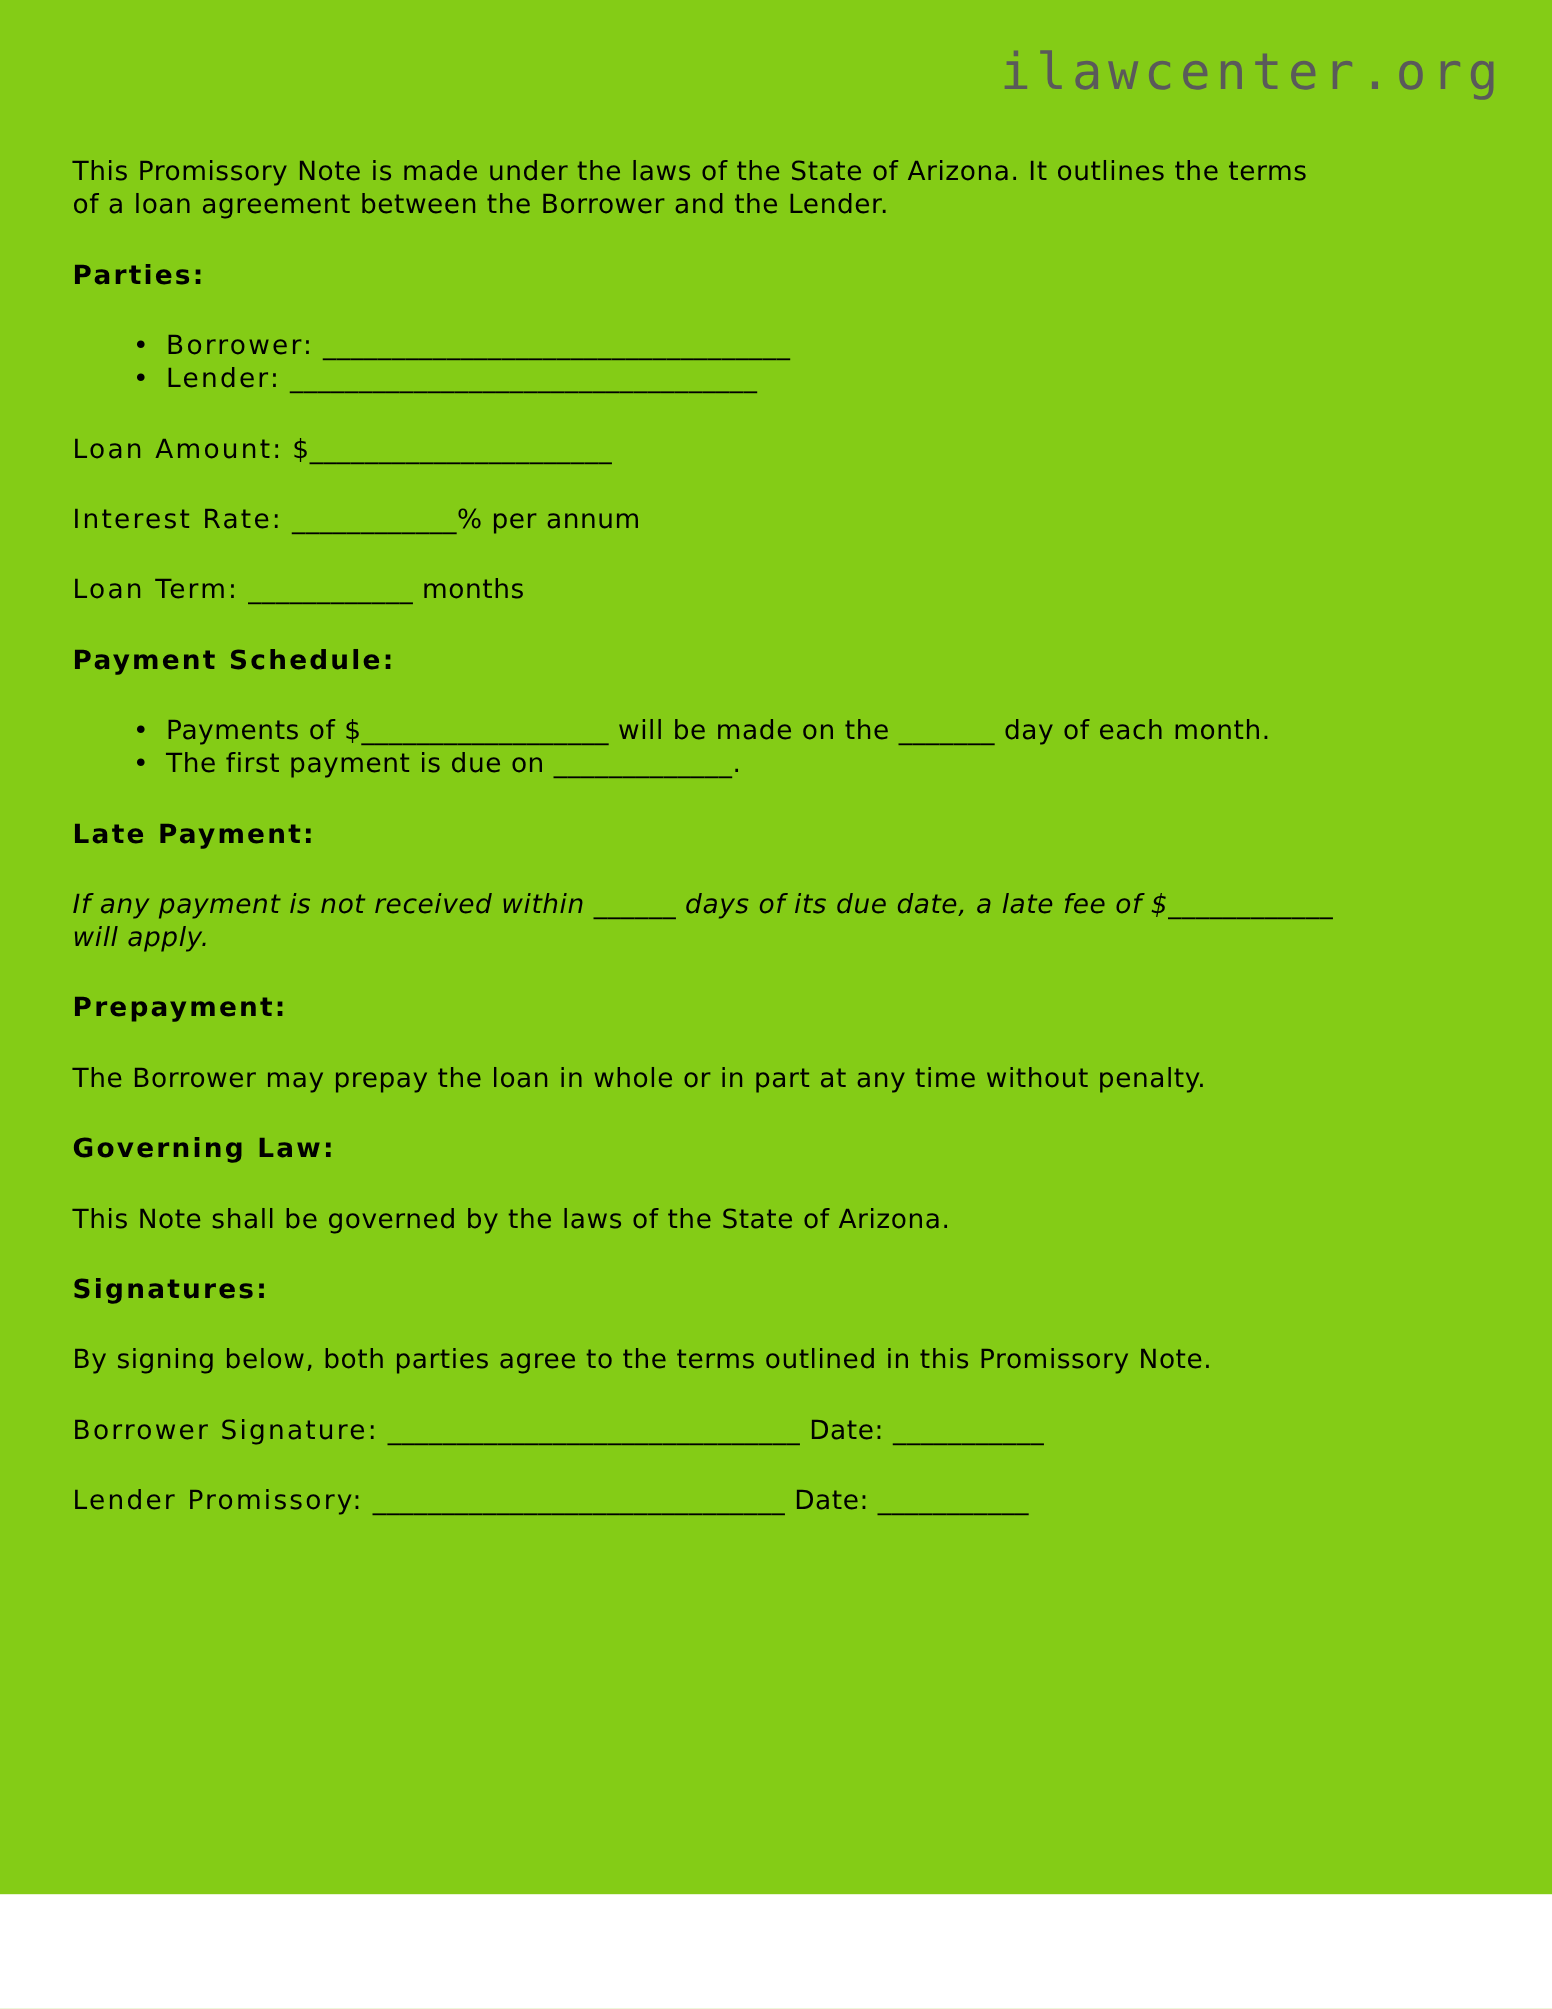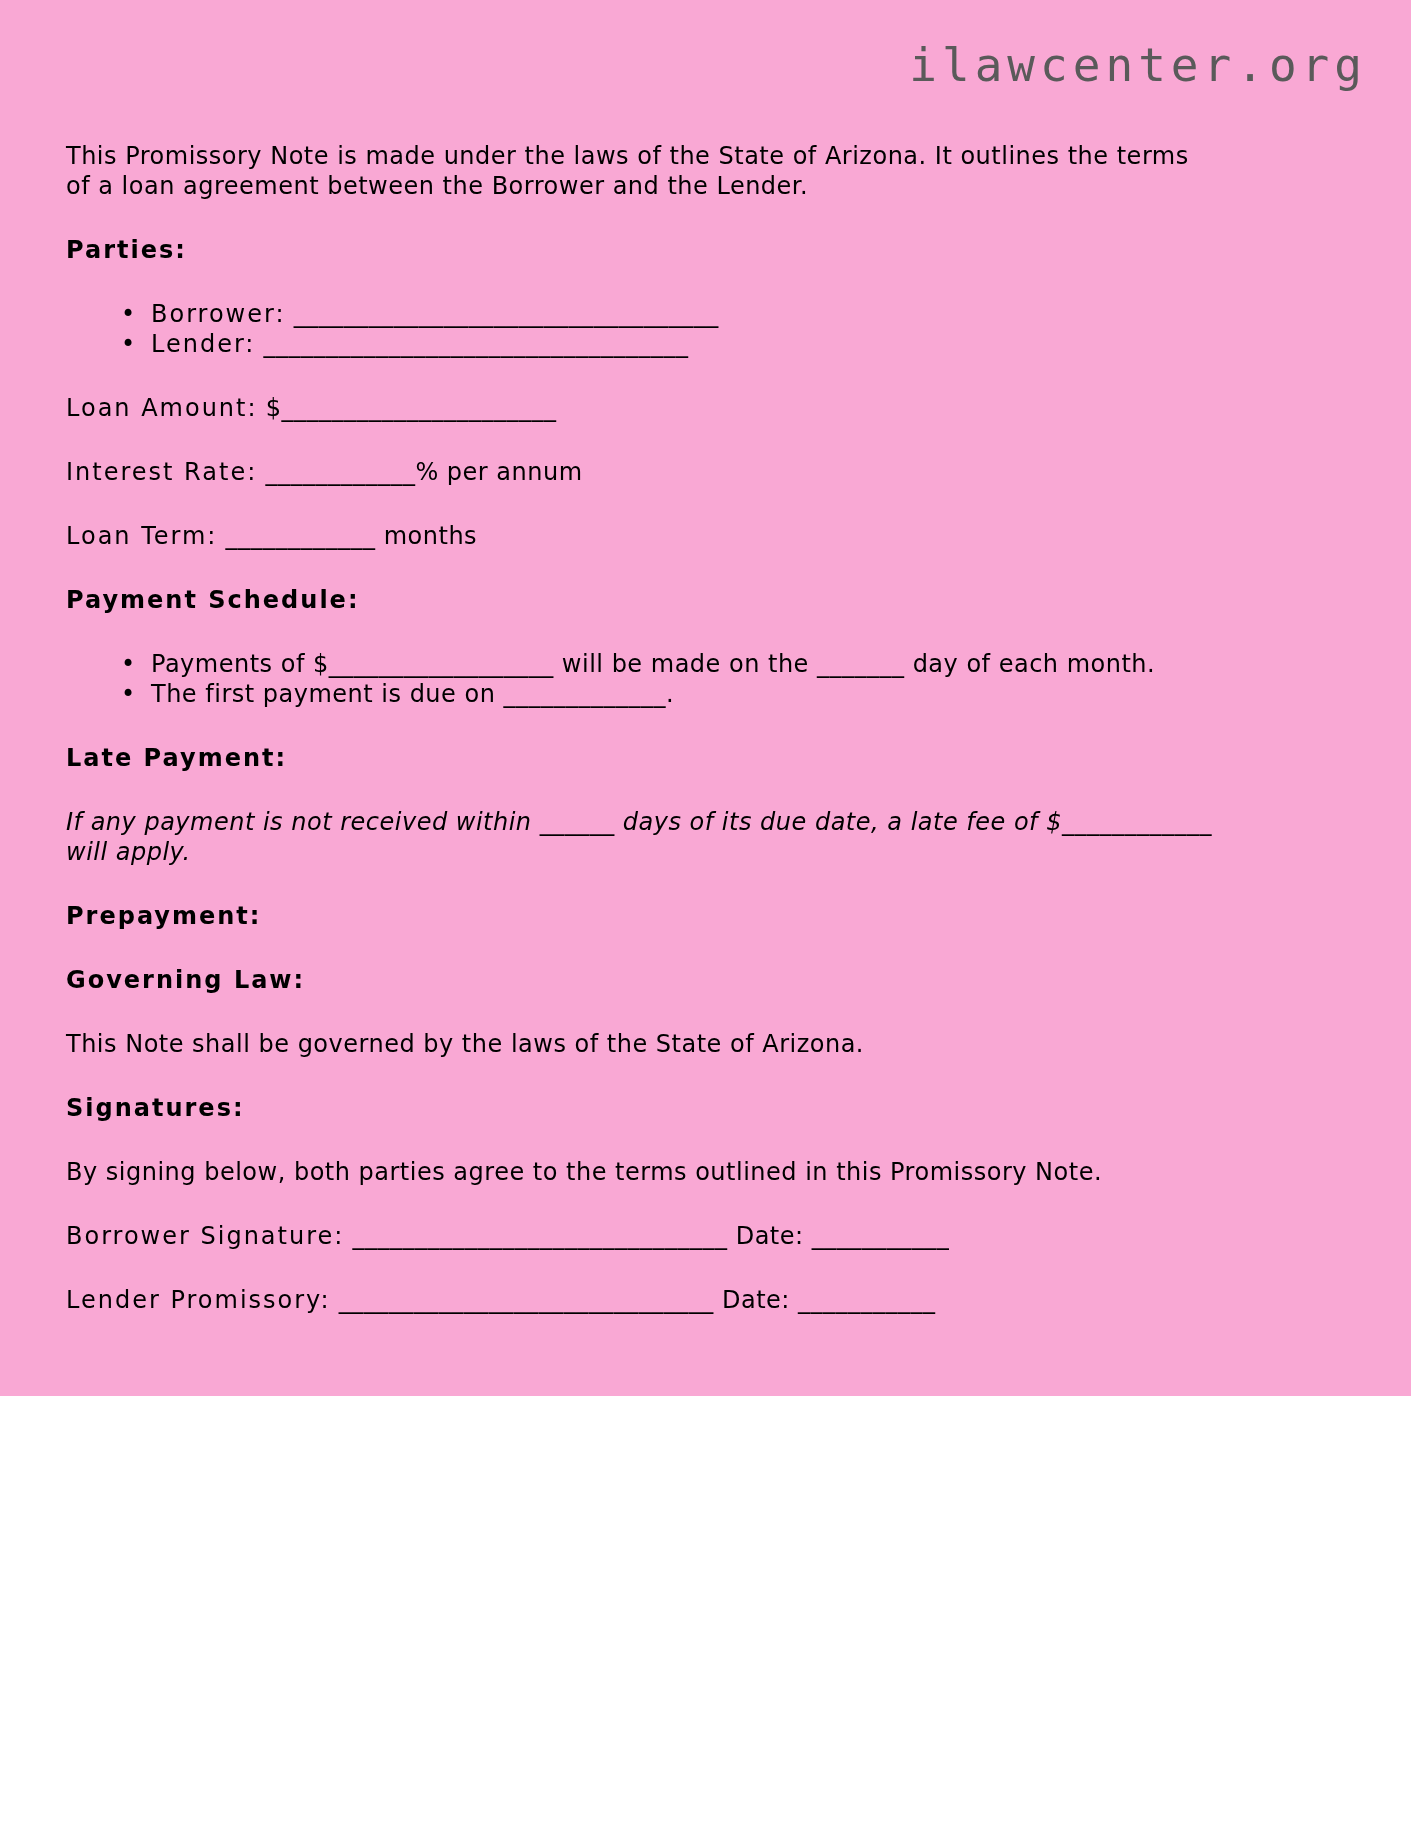--- a/index.html
+++ b/index.html
@@ -4,23 +4,23 @@
 <style>
   * { margin: 0; padding: 0; box-sizing: border-box; }
   html, body { background: #ffffff; }
   body {
     width: 1411px; height: 1826px;
     font-family: "DejaVu Sans", "Liberation Sans", sans-serif;
     color: #000000;
   }
   .page {
     position: relative;
-    width: 1411px; height: 1396px;
+    width: 1411px; height: 1722px;
     padding: 40px 66px 0 66px;
-    background: #f9a8d4;
+    background: #84cc16;
     overflow: hidden;
   }
   .watermark {
     text-align: right;
     font-family: "DejaVu Sans Mono", "Liberation Mono", monospace;
     font-size: 46px;
     line-height: 50px;
     letter-spacing: 5px;
     color: #5a5a5a;
     margin-right: -22px;
@@ -98,20 +98,21 @@
   <p class="heading">Payment Schedule:</p>
   <ul class="list">
     <li>Payments of $__________________ will be made on the _______ day of each month.</li>
     <li>The first payment is due on _____________.</li>
   </ul>
 
   <p class="heading">Late Payment:</p>
   <p class="para w-late">If any payment is not received within ______ days of its due date, a late fee of $____________ will apply.</p>
 
   <p class="heading">Prepayment:</p>
+  <p class="para">The Borrower may prepay the loan in whole or in part at any time without penalty.</p>
 
   <p class="heading">Governing Law:</p>
   <p class="para">This Note shall be governed by the laws of the State of Arizona.</p>
 
   <p class="heading">Signatures:</p>
   <p class="para">By signing below, both parties agree to the terms outlined in this Promissory Note.</p>
 
   <p class="sig-line">
     <span class="b">Borrower Signature:</span>
     <span class="blank">______________________________</span>

